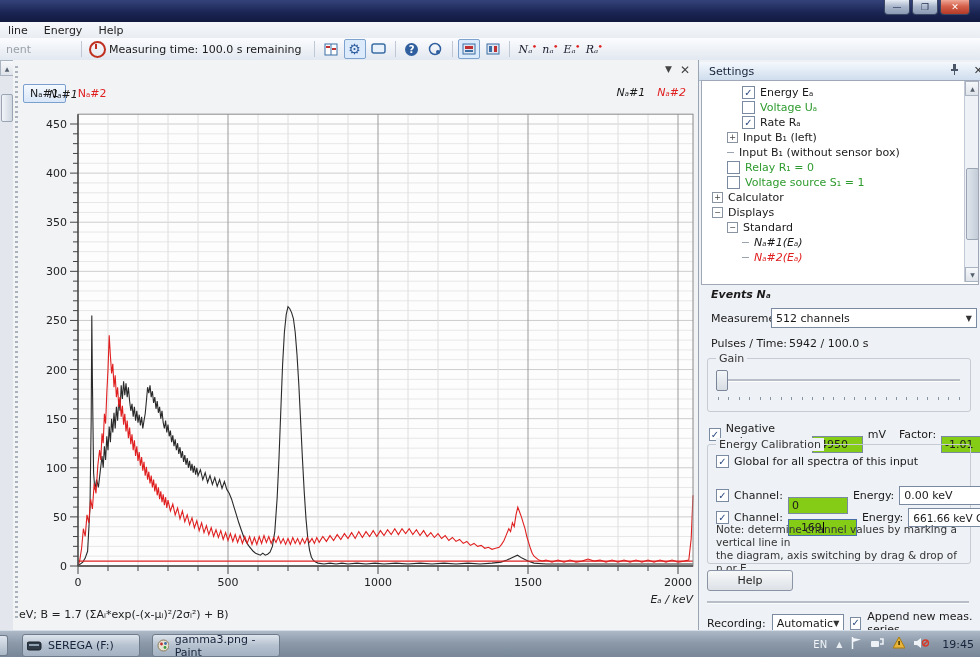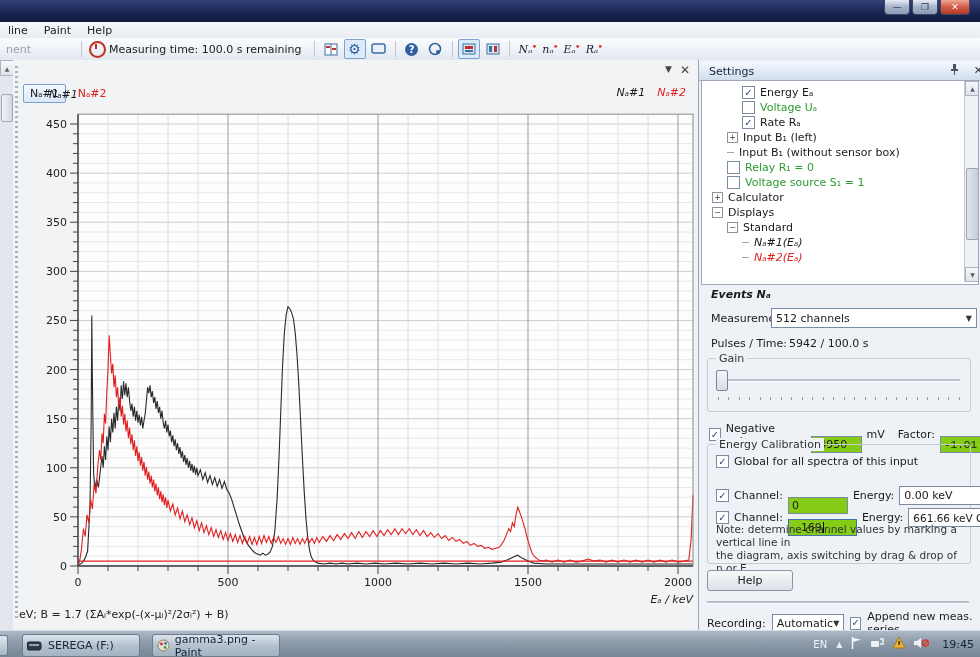--- a/index.html
+++ b/index.html
@@ -57,21 +57,21 @@
   <div class="abs titlebar">
     <div class="abs" style="left:884px;top:0;display:flex;gap:2px;">
       <div class="winbtn" style="width:24px;">—</div>
       <div class="winbtn" style="width:24px;">❐</div>
       <div class="winbtn close" style="width:28px;">✕</div>
     </div>
   </div>
 
   <div class="abs menubar">
       <span>line</span>
-      <span>Paint</span>
+      <span>Energy</span>
       <span>Help</span>
     </div>
 
   <div class="abs toolbar">
     <span style="color:#9aa0a8;padding:0 6px;">nent</span>
     <span style="width:40px;"></span>
     <div class="tbsep"></div>
     <span style="margin:0 3px;display:inline-block;width:13px;height:13px;border:2px solid #c03020;border-radius:50%;position:relative;">
         <i style="position:absolute;left:4px;top:1px;width:2px;height:5px;background:#c03020;"></i>
       </span>
@@ -428,21 +428,21 @@
     </div>
 
     <div class="abs" style="left:10px;top:356px;display:flex;align-items:center;gap:5px;">
       <span class="cb">✓</span>
       <span>Negative pulses:</span>
       <span class="inp" style="width:48px;height:15px;">
           <span>-4950</span>
         </span>
       <span>mV</span>
       <span style="margin-left:8px;">Factor:</span>
-      <span class="inp" style="width:36px;height:15px;font-family:Liberation Mono, monospace;">
+      <span class="inp" style="width:36px;height:15px;">
           <span>-1.01</span>
         </span>
     </div>
 
     <div class="grp abs" style="left:8px;top:384px;width:262px;height:118px;">
       <span class="grplbl">Energy Calibration</span>
       <div class="abs" style="left:8px;top:10px;display:flex;align-items:center;gap:5px;">
         <span class="cb">✓</span>
         <span>Global for all spectra of this input</span>
       </div>

